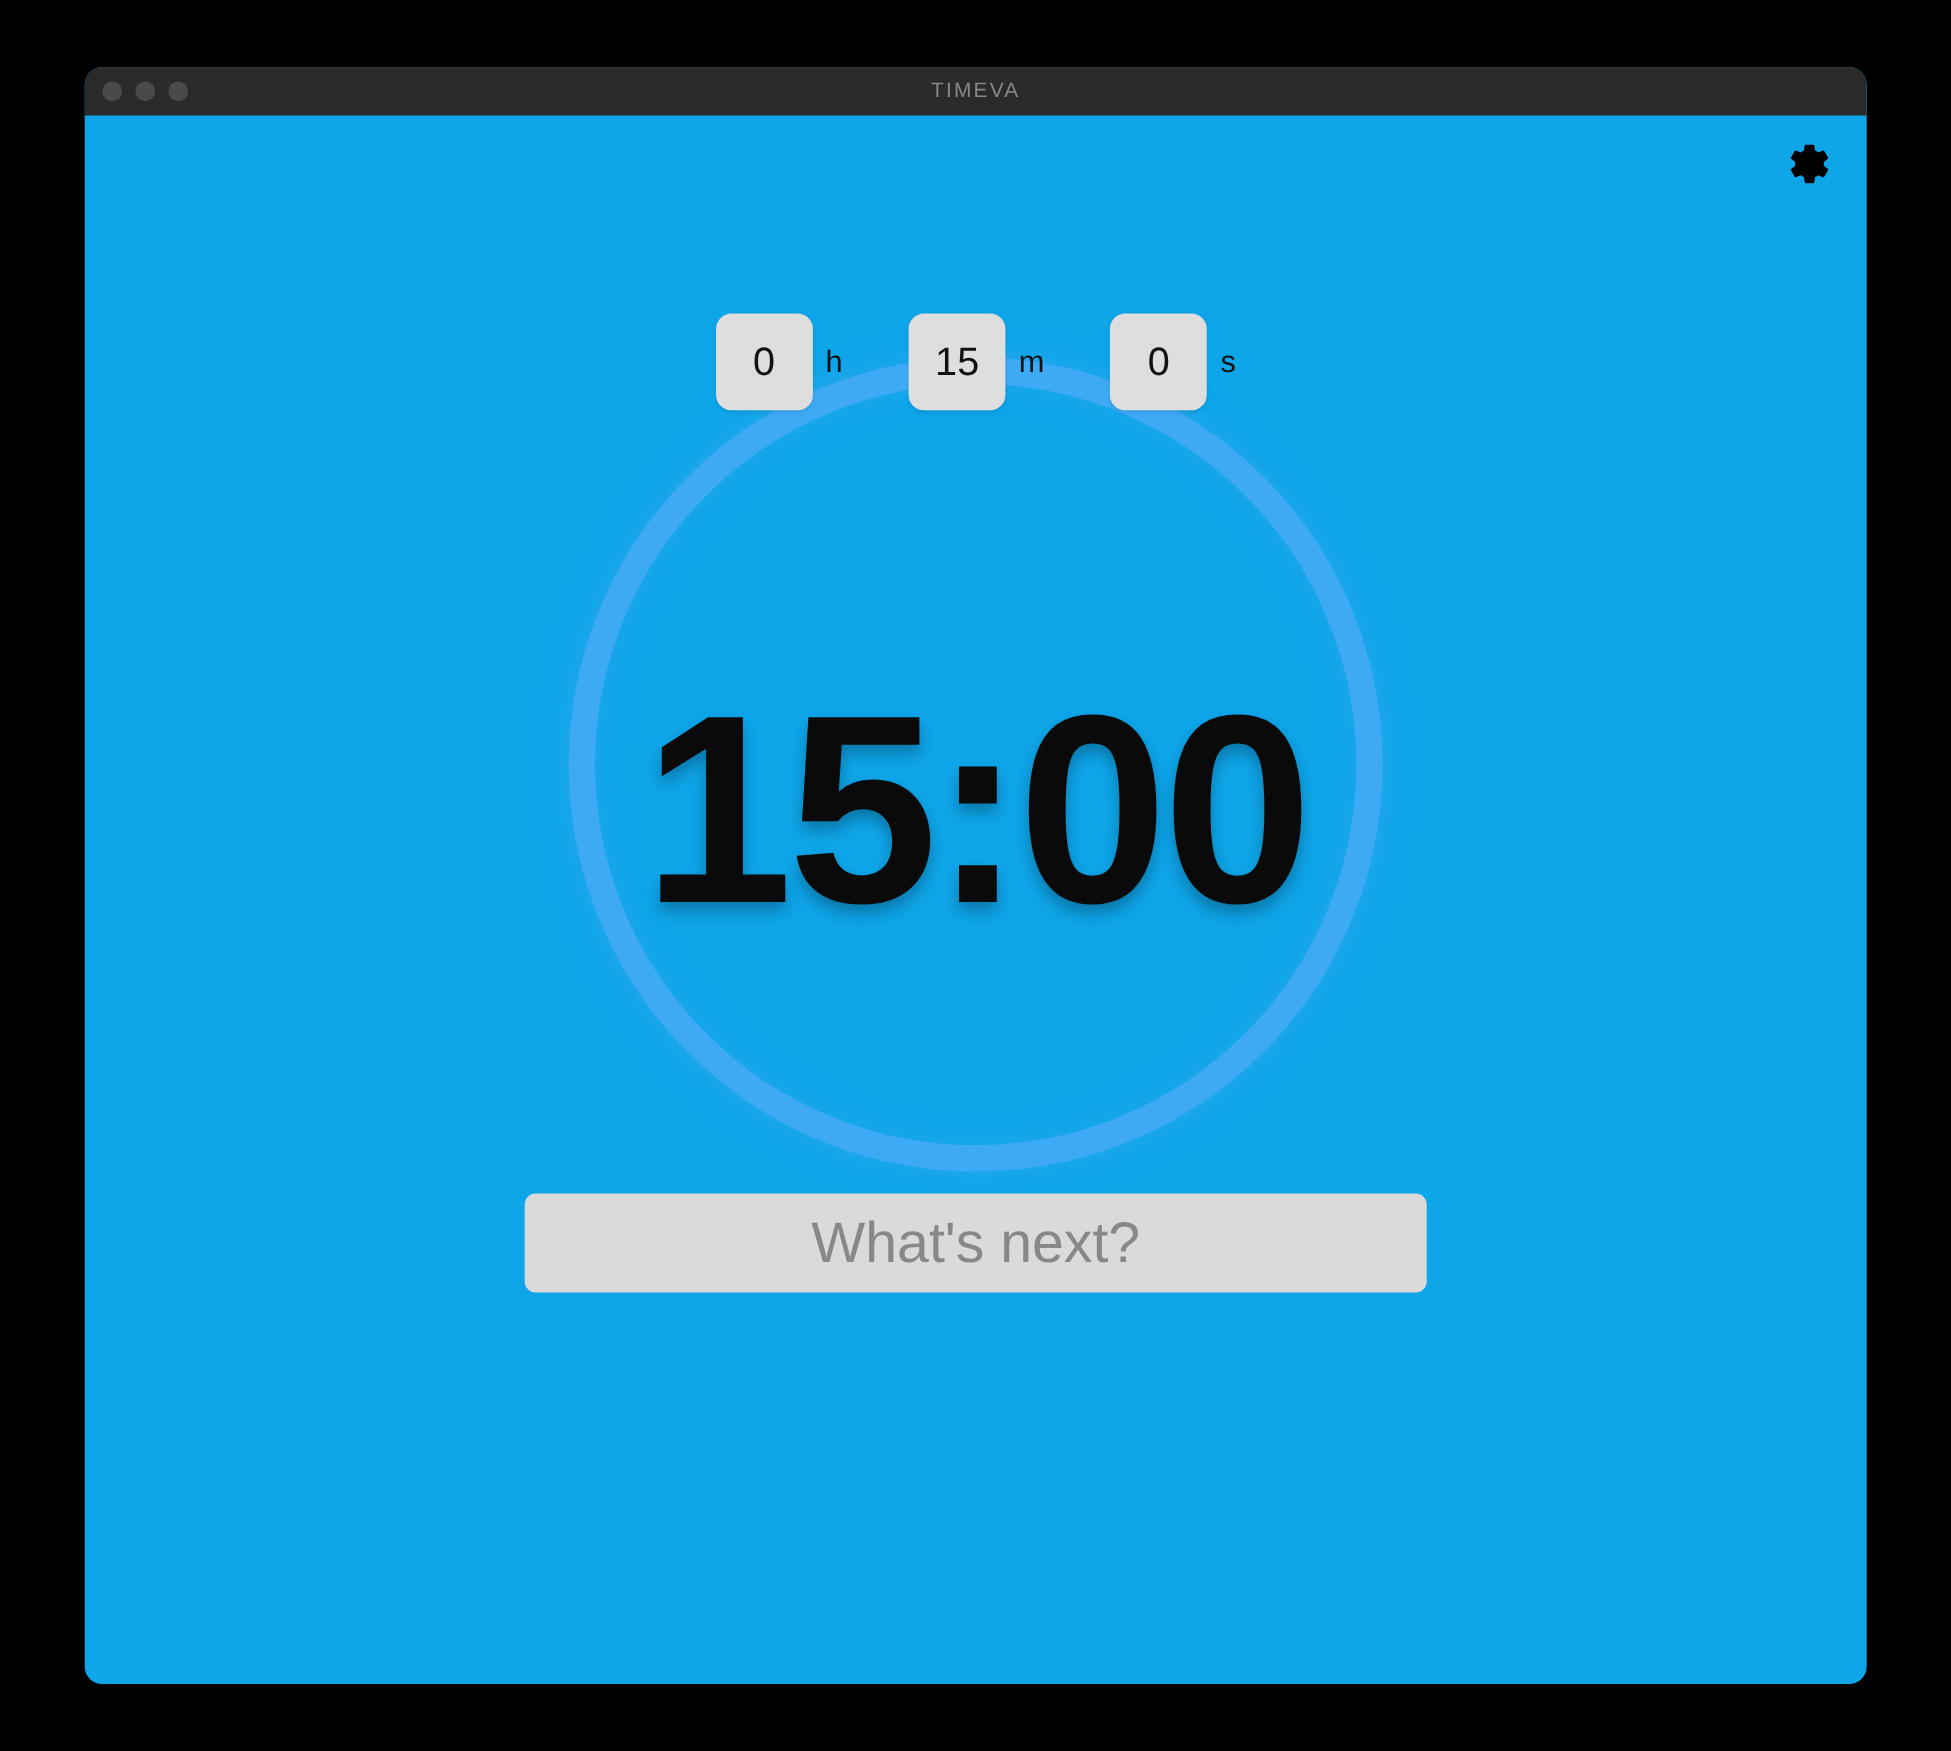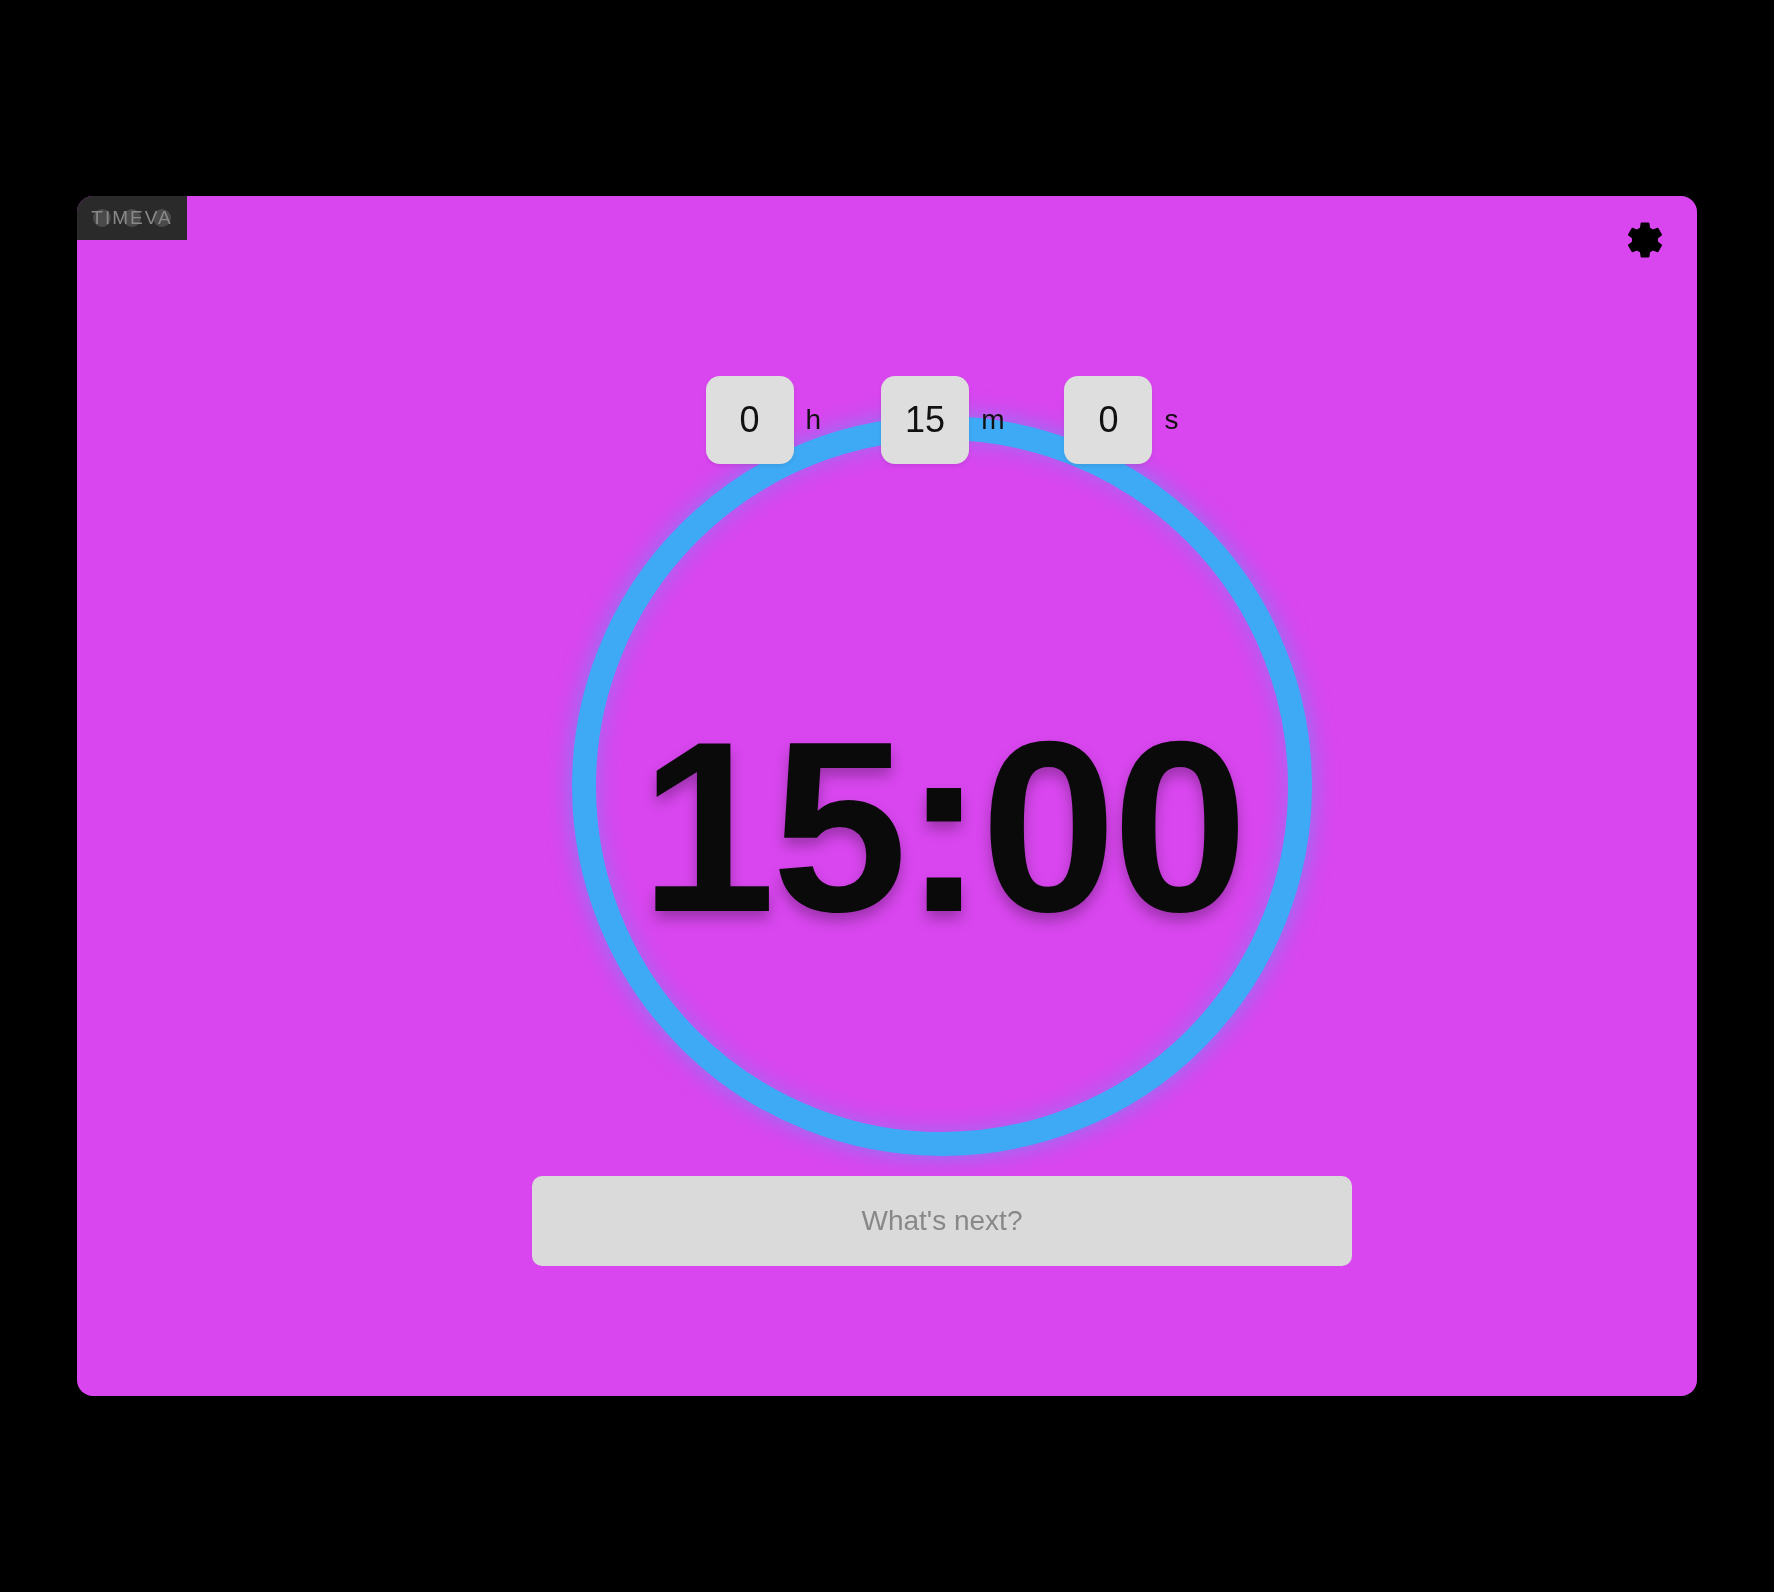--- a/index.html
+++ b/index.html
@@ -13,27 +13,27 @@
       width: 1774px;
       height: 1592px;
       display: flex;
       align-items: center;
       justify-content: center;
       font-family: -apple-system, BlinkMacSystemFont, "Segoe UI", Helvetica, Arial, sans-serif;
     }
     
     .window {
       width: 1620px;
-      height: 1200px;
-      background: #d946ef;
+      height: 1470px;
+      background: #0ea5e9;
       border-radius: 16px;
       overflow: hidden;
       box-shadow: 0 20px 60px rgba(0,0,0,0.5);
       display: flex;
-      flex-direction: row;
+      flex-direction: column;
     }
     
     .titlebar {
       height: 44px;
       background: #2a2a2a;
       display: flex;
       align-items: center;
       position: relative;
       padding: 0 16px;
     }
@@ -167,21 +167,21 @@
       position: absolute;
       top: 800px;
       left: 50%;
       transform: translateX(-50%);
       width: 820px;
       height: 90px;
       background: #dadada;
       border: none;
       border-radius: 10px;
       text-align: center;
-      font-size: 28px;
+      font-size: 52px;
       color: #888;
       font-family: inherit;
       outline: none;
       z-index: 3;
     }
     
     .task-input::placeholder {
       color: #888;
     }
   </style>

